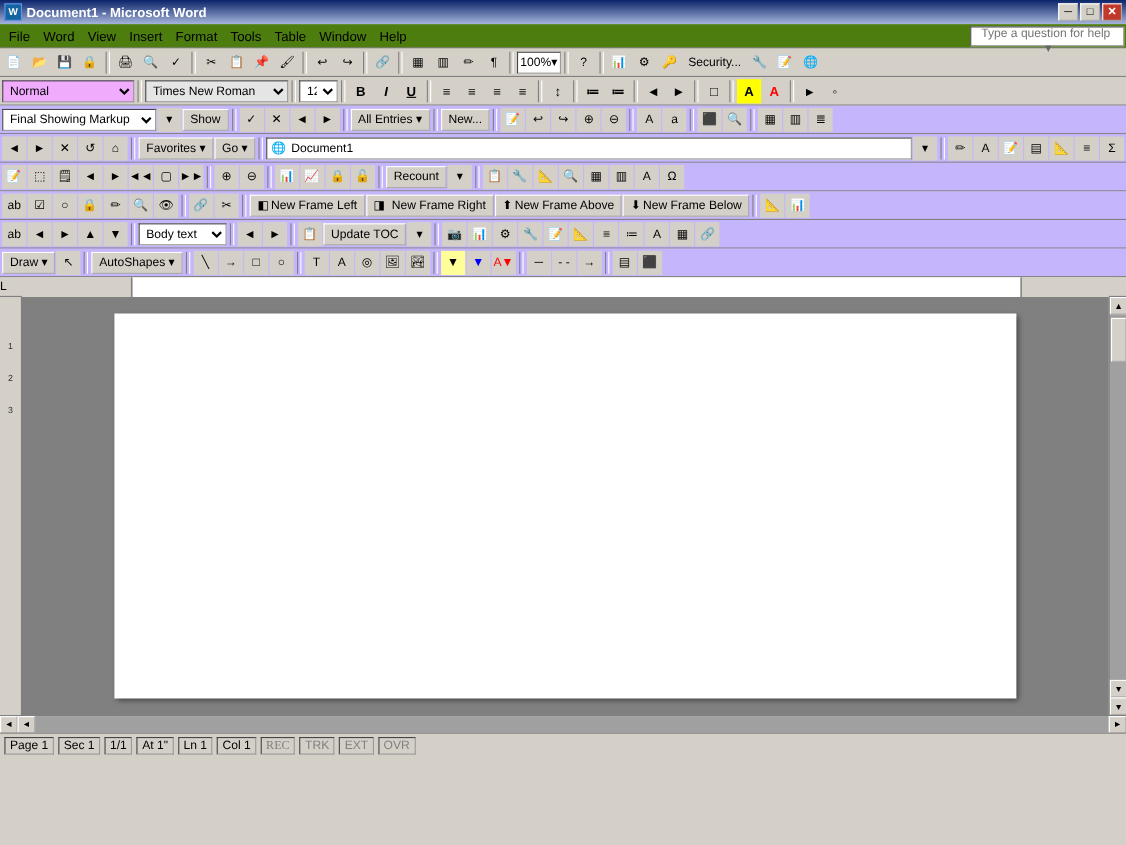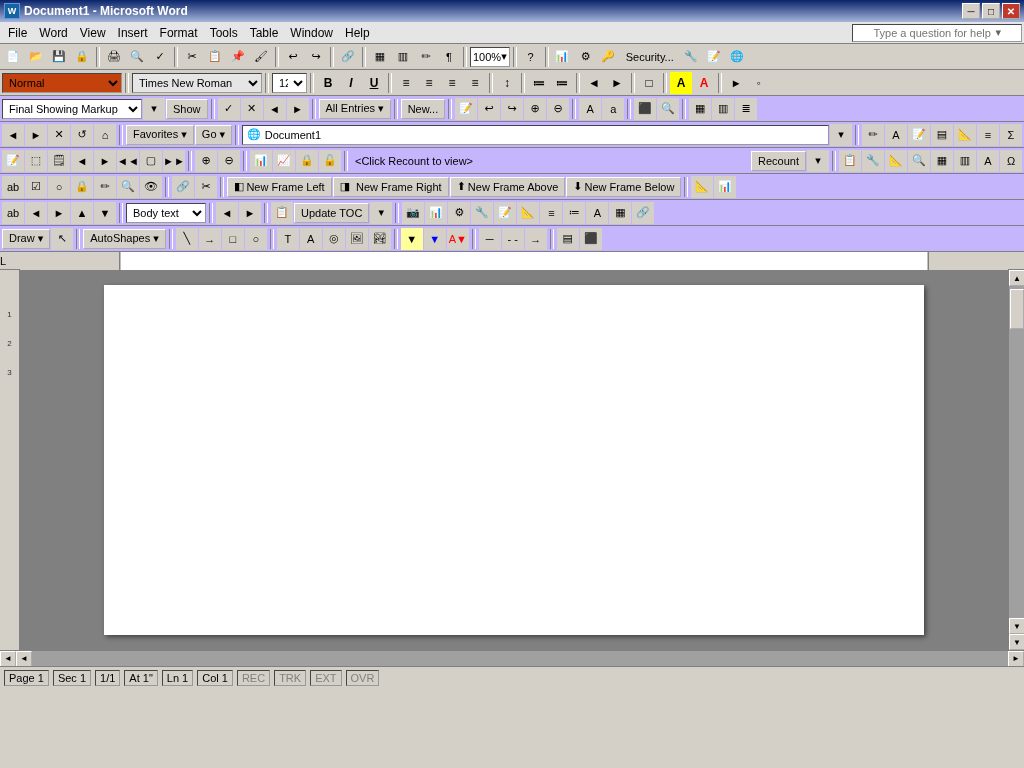--- a/index.html
+++ b/index.html
@@ -18,21 +18,21 @@
       font-weight: bold;
     }
     #title-bar-left { display: flex; align-items: center; gap: 4px; }
     #title-bar-icon { width: 16px; height: 16px; background: #1464a0; border: 1px solid #6495ed; display: flex; align-items: center; justify-content: center; font-size: 9px; color: white; font-weight: bold; }
     #title-bar-controls { display: flex; gap: 2px; }
     .title-btn { width: 18px; height: 16px; background: #d4d0c8; border: 1px outset #fff; display: flex; align-items: center; justify-content: center; font-size: 10px; cursor: pointer; color: black; }
     .title-btn.close { background: #c0392b; color: white; }
 
     
     #menu-bar {
-      background: #e5e5e5;
+      background: #4d7c0f;
       height: 22px;
       display: flex;
       align-items: center;
       padding: 0 2px;
       border-bottom: 1px solid #808080;
     }
     .menu-item {
       padding: 2px 6px;
       cursor: pointer;
       font-size: 12px;
@@ -40,24 +40,25 @@
       display: flex;
       align-items: center;
     }
     #help-box {
       margin-left: auto;
       display: flex;
       align-items: center;
       border: 1px inset #999;
       background: white;
       height: 18px;
-      padding: 0 20px;
+      padding: 0 8px;
       font-size: 11px;
       color: #666;
       min-width: 140px;
+      flex-direction: column;
     }
 
     
     .toolbar-row {
       background: #d4d0c8;
       height: 26px;
       display: flex;
       align-items: center;
       padding: 1px 2px;
       border-bottom: 1px solid #808080;
@@ -93,21 +94,21 @@
       align-items: center;
       padding: 0 2px;
       cursor: pointer;
       font-size: 11px;
       flex-shrink: 0;
     }
     .style-dropdown {
       width: 120px;
       height: 20px;
       border: 1px inset #999;
-      background: #c2410c;
+      background: #f0abfc;
       font-size: 11px;
       padding: 0 2px;
     }
     .font-dropdown {
       width: 130px;
       height: 20px;
       border: 1px inset #999;
       background: #e5e5e5;
       font-size: 11px;
       padding: 0 2px;
@@ -366,23 +367,20 @@
   <div class="toolbar-btn">►►</div>
   <div class="toolbar-separator"></div>
   <div class="toolbar-btn">⊕</div>
   <div class="toolbar-btn">⊖</div>
   <div class="toolbar-separator"></div>
   <div class="toolbar-btn">📊</div>
   <div class="toolbar-btn">📈</div>
   <div class="toolbar-btn">🔒</div>
   <div class="toolbar-btn">🔓</div>
   <div class="toolbar-separator"></div>
-  <div style="flex:1;">
-    <span style="font-size:11px;padding:0 4px;">&lt;Click Recount to view&gt;</span>
-  </div>
   <div class="tb-text-btn">Recount</div>
   <div class="toolbar-btn">▾</div>
   <div class="toolbar-separator"></div>
   <div class="toolbar-btn">📋</div>
   <div class="toolbar-btn">🔧</div>
   <div class="toolbar-btn">📐</div>
   <div class="toolbar-btn">🔍</div>
   <div class="toolbar-btn">▦</div>
   <div class="toolbar-btn">▥</div>
   <div class="toolbar-btn">A</div>
@@ -535,18 +533,18 @@
     <div style="width:16px;height:16px;background:#d4d0c8;border:1px outset #fff;display:flex;align-items:center;justify-content:center;font-size:8px;cursor:pointer;">►</div>
   </div>
 
   <div style="height:22px;background:#d4d0c8;border-top:1px solid #808080;display:flex;align-items:center;padding:0 4px;font-size:11px;gap:4px;">
     <span style="border:1px inset #999;padding:1px 4px;">Page 1</span>
     <span style="border:1px inset #999;padding:1px 4px;">Sec 1</span>
     <span style="border:1px inset #999;padding:1px 4px;">1/1</span>
     <span style="border:1px inset #999;padding:1px 4px;">At 1"</span>
     <span style="border:1px inset #999;padding:1px 4px;">Ln 1</span>
     <span style="border:1px inset #999;padding:1px 4px;">Col 1</span>
-    <span style="border:1px inset #999;padding:1px 4px;color:#808080;">REC</span>
+    <span style="border:1px inset #999;padding:1px 4px;color:#808080;font-family:Liberation Serif, serif;">REC</span>
     <span style="border:1px inset #999;padding:1px 4px;color:#808080;">TRK</span>
     <span style="border:1px inset #999;padding:1px 4px;color:#808080;">EXT</span>
     <span style="border:1px inset #999;padding:1px 4px;color:#808080;">OVR</span>
   </div>
 </div>
 
 </body></html>

